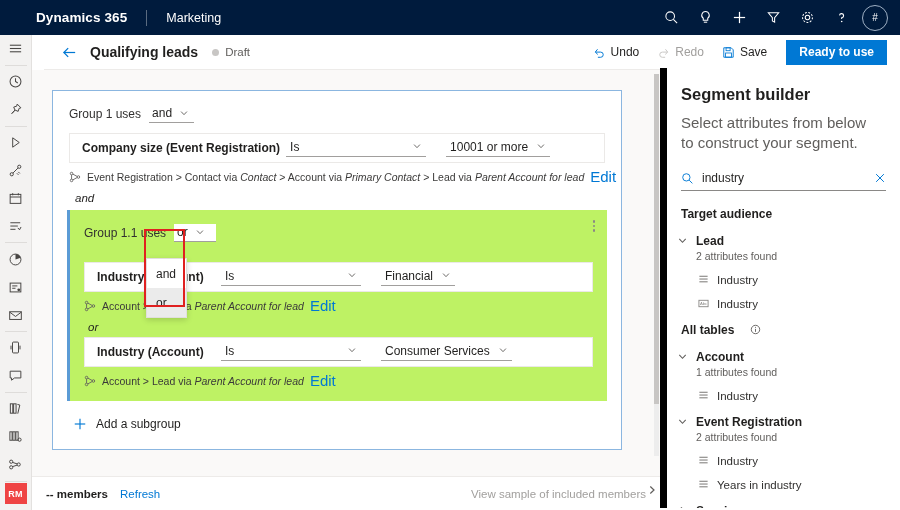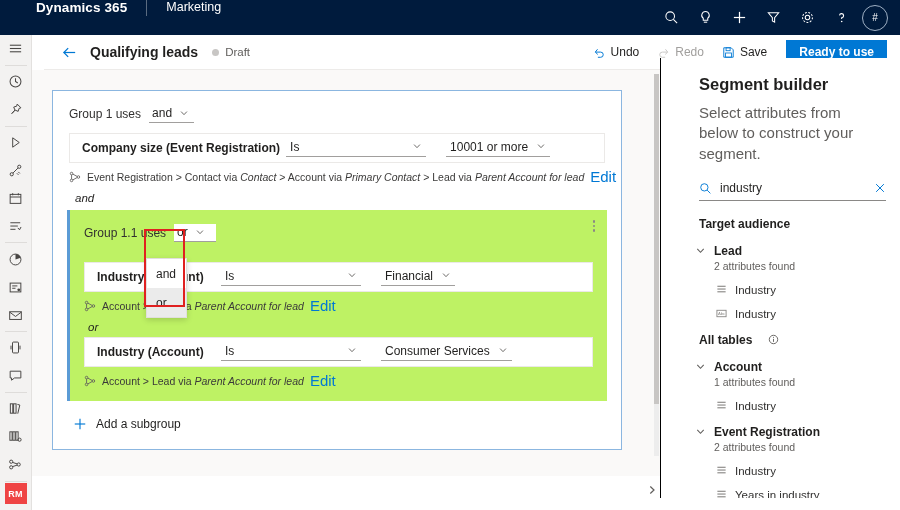--- a/index.html
+++ b/index.html
@@ -6,21 +6,21 @@
   html, body {
     width: 900px; height: 510px;
     font-family: "Liberation Sans", sans-serif;
     background: #fff; overflow: hidden;
   }
   #app { position: relative; width: 900px; height: 510px; }
 
   
   .topnav {
     position: absolute; top: 0; left: 0; width: 900px; height: 35px;
-    background: #001B3D; display: flex; align-items: flex-start; gap: 6px;
+    background: #001B3D; display: flex; align-items: center; gap: 6px;
   }
   .brand {
     color: #fff; font-size: 13.5px; font-weight: bold;
     margin-left: 36px; letter-spacing: .1px;
   }
   .brand-sep {
     width: 1px; height: 16px; background: #5a6b80; margin: 0 13px;
   }
   .brand-app { color: #fff; font-size: 12.5px; font-weight: normal; }
   .topnav-right {
@@ -196,22 +196,22 @@
     position: absolute; top: 476px; left: 32px; width: 628px; height: 34px;
     background: #fff; border-top: 1px solid #edebe9;
     display: flex; align-items: center; padding: 0 14px;
   }
   .fmembers { font-size: 11.5px; font-weight: bold; color: #201f1e; }
   .frefresh { font-size: 11.5px; color: #0078d4; margin-left: 12px; }
   .fsample { margin-left: auto; font-size: 11.5px; color: #a19f9d; }
 
   
   .rpanel {
-    position: absolute; top: 58px; left: 660px; width: 240px; height: 440px;
-    background: #fff; border-left: 1px solid #000000; overflow: hidden; padding-left: 24px;
+    position: absolute; top: 68px; left: 660px; width: 240px; height: 440px;
+    background: #fff; border-left: 7px solid #000000; overflow: hidden;
   }
   .rp-title {
     font-size: 16.5px; font-weight: bold; color: #201f1e;
     margin: 17px 0 0 14px;
   }
   .rp-sub {
     font-size: 15px; color: #605e5c; margin: 9px 22px 0 14px;
     line-height: 1.35;
   }
   .rp-search {
@@ -622,20 +622,25 @@
     </div>
 
     <div class="dd-menu" style="left:114px; top:188px; width:41px;">
       <div class="dd-item">and</div>
       <div class="dd-item sel">or</div>
     </div>
 
     <div class="redbox" style="left:112px; top:159px; width:41px; height:78px;"></div>
   </div>
 
+  <div class="footer">
+    <span class="fmembers">-- members</span>
+    <span class="frefresh">Refresh</span>
+    <span class="fsample">View sample of included members</span>
+  </div>
 
   <div class="rpanel">
     <div class="rp-title">Segment builder</div>
     <div class="rp-sub">Select attributes from below to construct your segment.</div>
 
     <div class="rp-search">
       <span class="sicon">
         <svg width="13" height="13" viewBox="0 0 16 16">
             <circle cx="6.6" cy="6.6" r="4.5" fill="none" stroke="currentColor" stroke-width="1.15"></circle>
             <line x1="10" y1="10" x2="14" y2="14" stroke="currentColor" stroke-width="1.15"></line>

